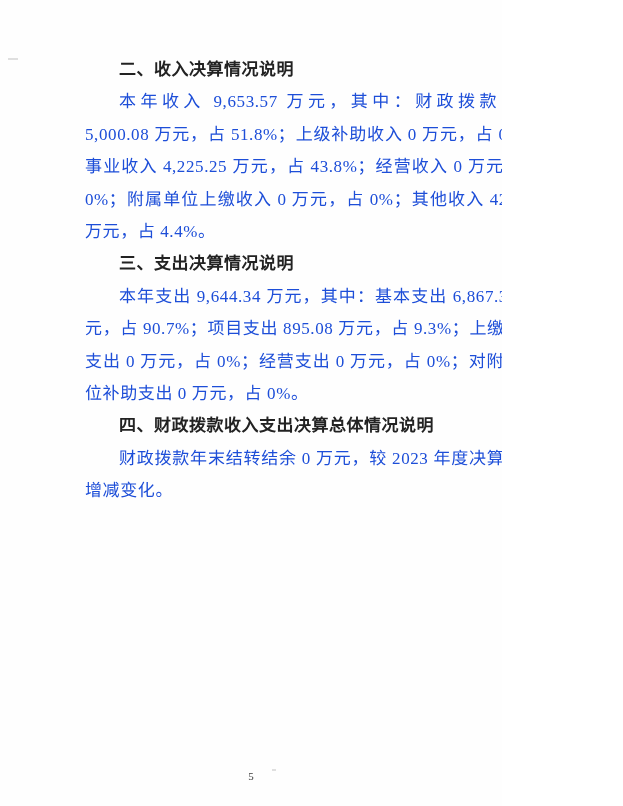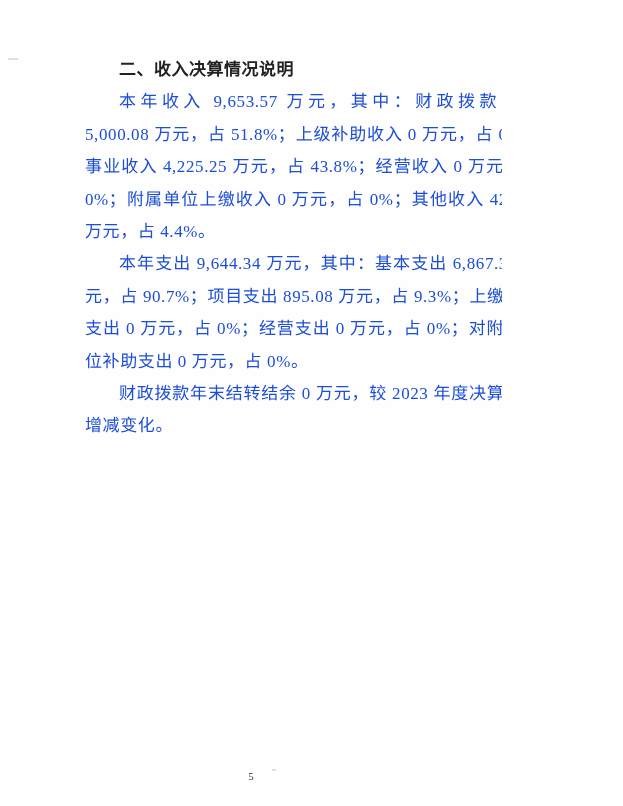--- a/index.html
+++ b/index.html
@@ -62,22 +62,24 @@
 </style>
 </head>
 <body>
 
 <div class="page">
   <div class="content">
 
     <h2 class="section-heading">二、收入决算情况说明</h2>
     <p class="para">本年收入 9,653.57 万元，其中：财政拨款收入 5,000.08 万元，占 51.8%；上级补助收入 0 万元，占 0%；事业收入 4,225.25 万元，占 43.8%；经营收入 0 万元，占 0%；附属单位上缴收入 0 万元，占 0%；其他收入 428.24 万元，占 4.4%。</p>
 
+    <h2 class="section-heading">三、支出决算情况说明</h2>
     <p class="para">本年支出 9,644.34 万元，其中：基本支出 6,867.31 万元，占 90.7%；项目支出 895.08 万元，占 9.3%；上缴上级支出 0 万元，占 0%；经营支出 0 万元，占 0%；对附属单位补助支出 0 万元，占 0%。</p>
 
+    <h2 class="section-heading">四、财政拨款收入支出决算总体情况说明</h2>
     <p class="para">财政拨款年末结转结余 0 万元，较 2023 年度决算数无增减变化。</p>
 
   </div>
 
   <div class="scan-speck speck-1"></div>
   <div class="scan-speck speck-2"></div>
 
   <div class="page-number">5</div>
 </div>
 

